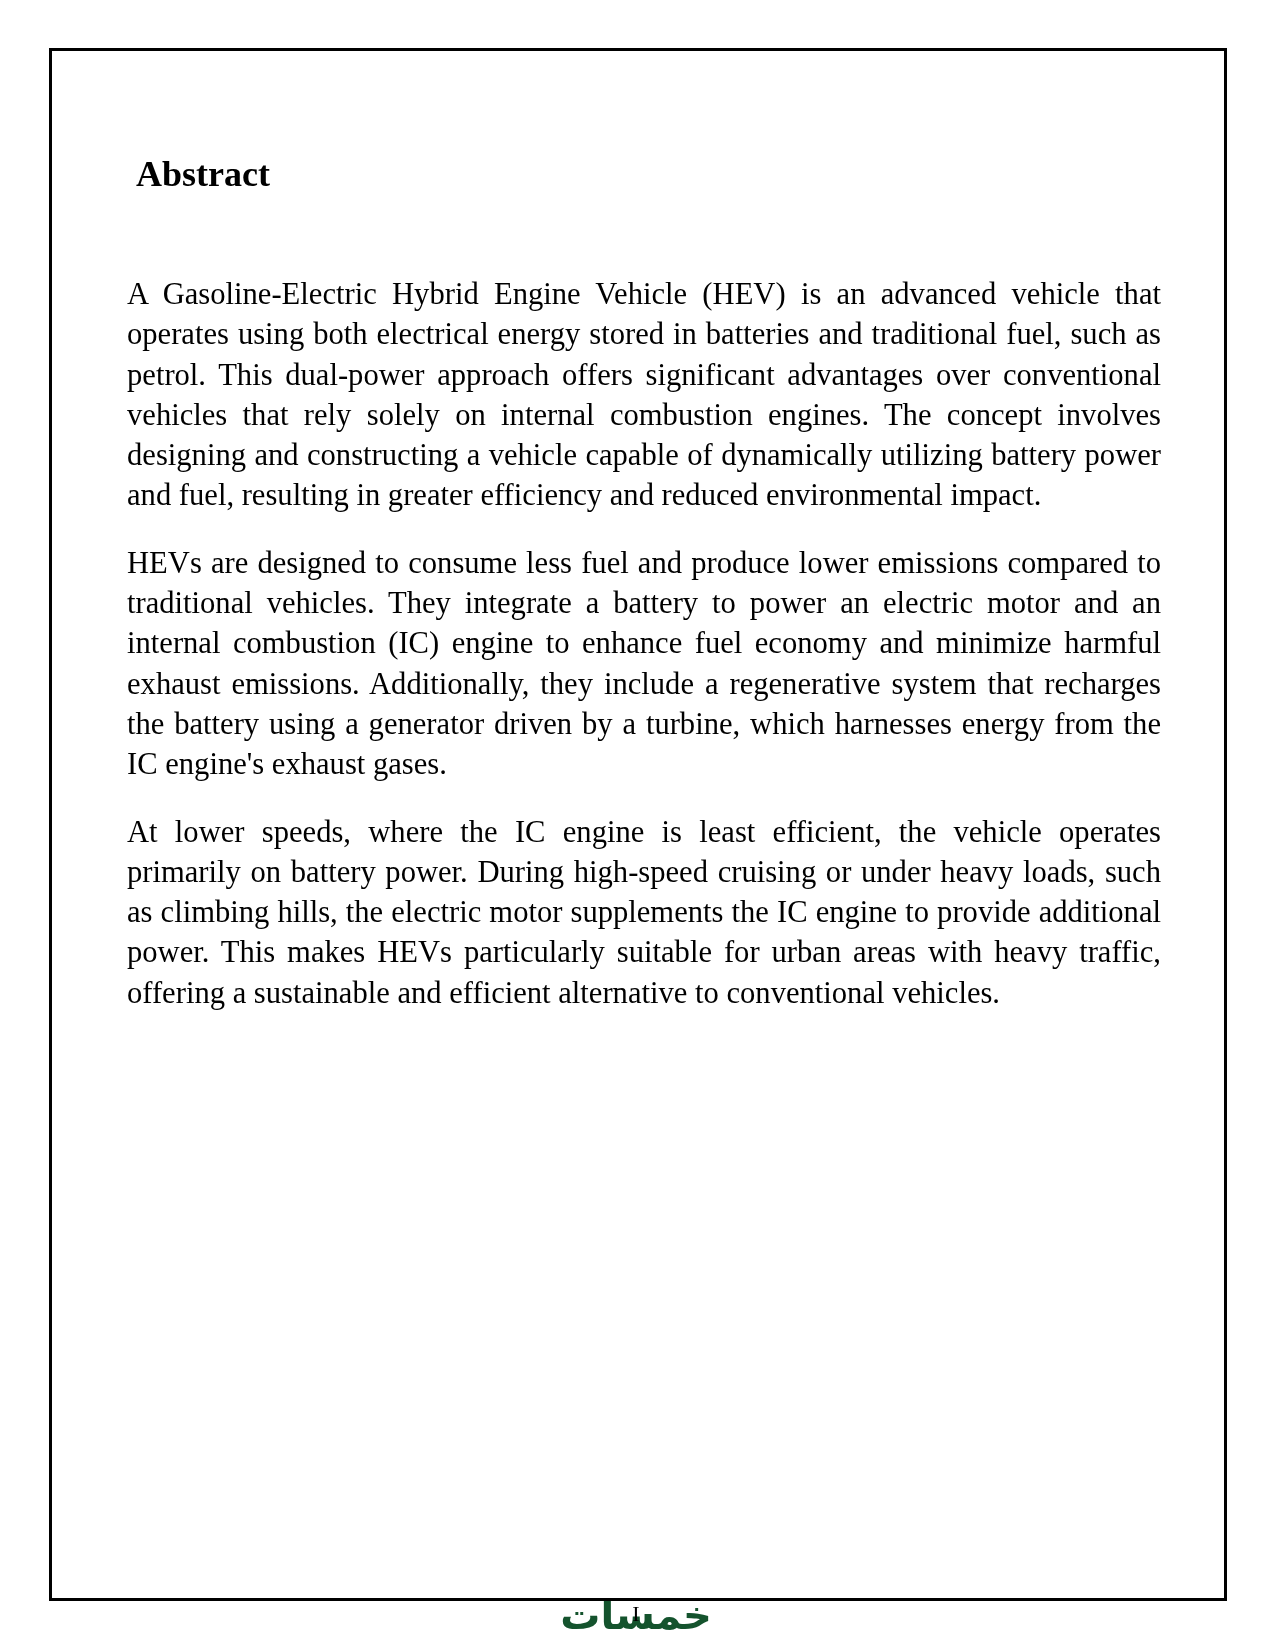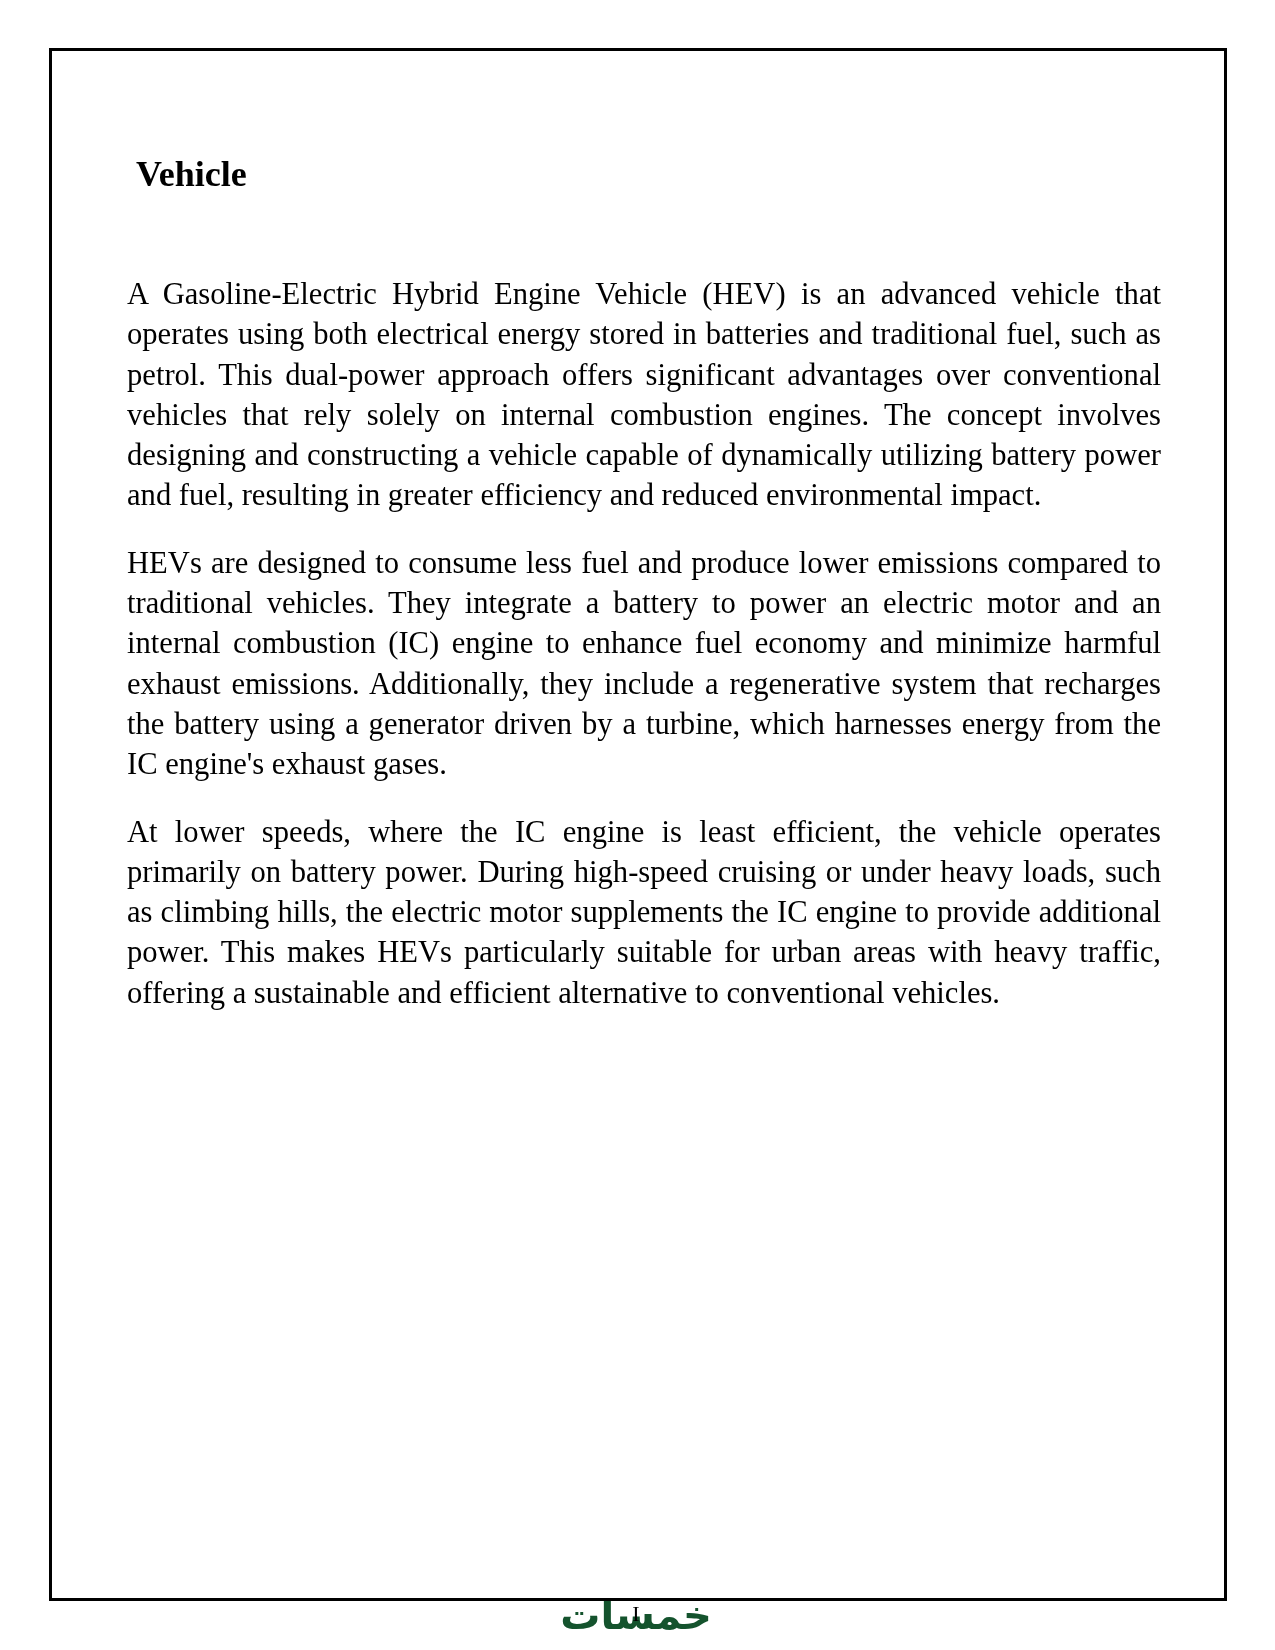--- a/index.html
+++ b/index.html
@@ -78,21 +78,21 @@
   .page-border { z-index: 1; }
   .page-number { z-index: 2; }
 </style>
 </head>
 <body>
 
 <div class="watermark">خمسات</div>
 
 <div class="page-border"></div>
 
-<h1 class="heading">Vehicle</h1>
+<h1 class="heading">Abstract</h1>
 
 <div class="body-text">
   <p>A Gasoline-Electric Hybrid Engine Vehicle (HEV) is an advanced vehicle that operates using both electrical energy stored in batteries and traditional fuel, such as petrol. This dual-power approach offers significant advantages over conventional vehicles that rely solely on internal combustion engines. The concept involves designing and constructing a vehicle capable of dynamically utilizing battery power and fuel, resulting in greater efficiency and reduced environmental impact.</p>
   <p>HEVs are designed to consume less fuel and produce lower emissions compared to traditional vehicles. They integrate a battery to power an electric motor and an internal combustion (IC) engine to enhance fuel economy and minimize harmful exhaust emissions. Additionally, they include a regenerative system that recharges the battery using a generator driven by a turbine, which harnesses energy from the IC engine's exhaust gases.</p>
   <p>At lower speeds, where the IC engine is least efficient, the vehicle operates primarily on battery power. During high-speed cruising or under heavy loads, such as climbing hills, the electric motor supplements the IC engine to provide additional power. This makes HEVs particularly suitable for urban areas with heavy traffic, offering a sustainable and efficient alternative to conventional vehicles.</p>
 </div>
 
 <div class="page-number">I</div>
 
 </body></html>

